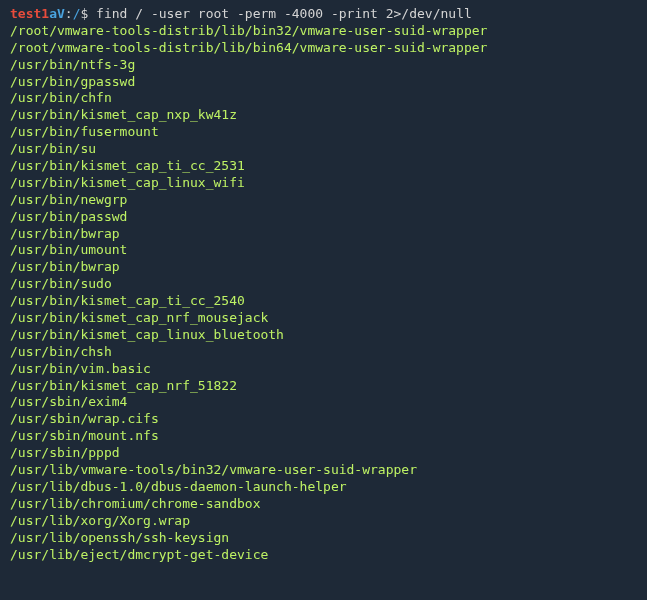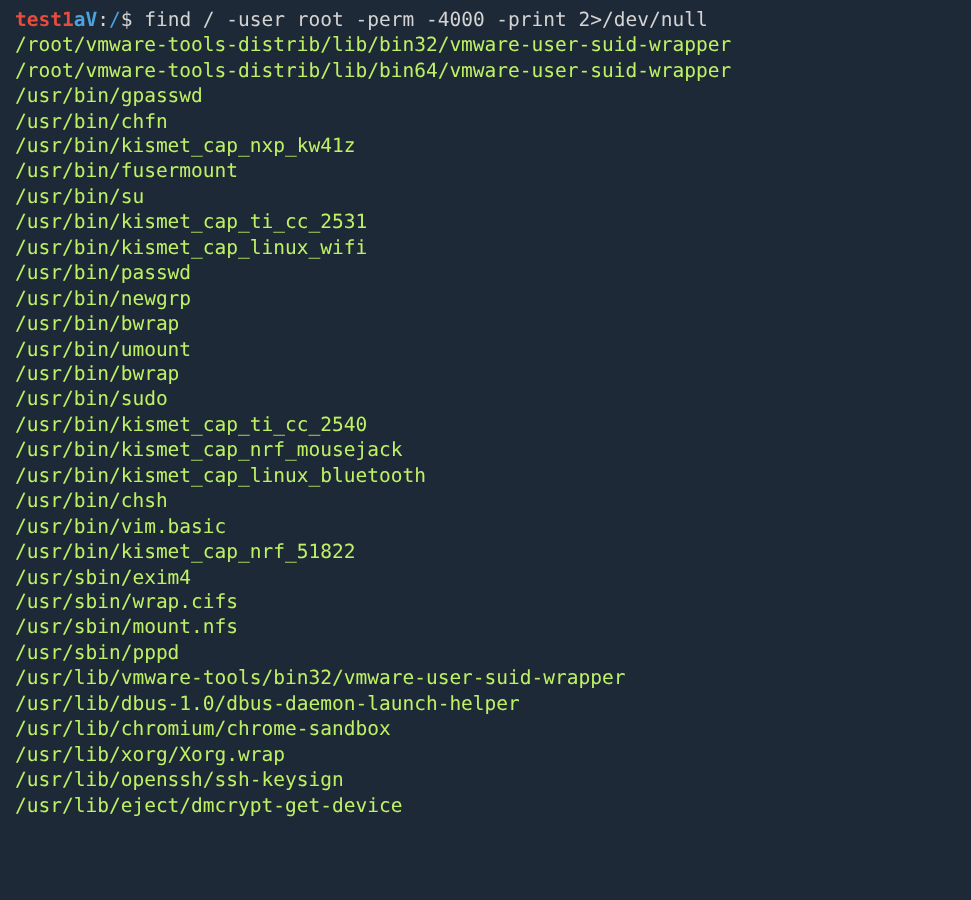--- a/index.html
+++ b/index.html
@@ -26,29 +26,30 @@
 </head>
 <body>
 
 <div>
 
   <div class="line"><span class="prompt-user">test1</span><span class="prompt-at">aV</span><span class="prompt-colon">:</span><span class="prompt-path">/</span><span class="prompt-dollar">$</span> <span class="command">find / -user root -perm -4000 -print 2&gt;/dev/null</span></div>
 
   <div id="output-container">
       <div class="line output">/root/vmware-tools-distrib/lib/bin32/vmware-user-suid-wrapper</div>
       <div class="line output">/root/vmware-tools-distrib/lib/bin64/vmware-user-suid-wrapper</div>
+      <div class="line output">/usr/bin/ntfs-3g</div>
       <div class="line output">/usr/bin/gpasswd</div>
       <div class="line output">/usr/bin/chfn</div>
       <div class="line output">/usr/bin/kismet_cap_nxp_kw41z</div>
       <div class="line output">/usr/bin/fusermount</div>
       <div class="line output">/usr/bin/su</div>
       <div class="line output">/usr/bin/kismet_cap_ti_cc_2531</div>
       <div class="line output">/usr/bin/kismet_cap_linux_wifi</div>
+      <div class="line output">/usr/bin/newgrp</div>
       <div class="line output">/usr/bin/passwd</div>
-      <div class="line output">/usr/bin/newgrp</div>
       <div class="line output">/usr/bin/bwrap</div>
       <div class="line output">/usr/bin/umount</div>
       <div class="line output">/usr/bin/bwrap</div>
       <div class="line output">/usr/bin/sudo</div>
       <div class="line output">/usr/bin/kismet_cap_ti_cc_2540</div>
       <div class="line output">/usr/bin/kismet_cap_nrf_mousejack</div>
       <div class="line output">/usr/bin/kismet_cap_linux_bluetooth</div>
       <div class="line output">/usr/bin/chsh</div>
       <div class="line output">/usr/bin/vim.basic</div>
       <div class="line output">/usr/bin/kismet_cap_nrf_51822</div>

